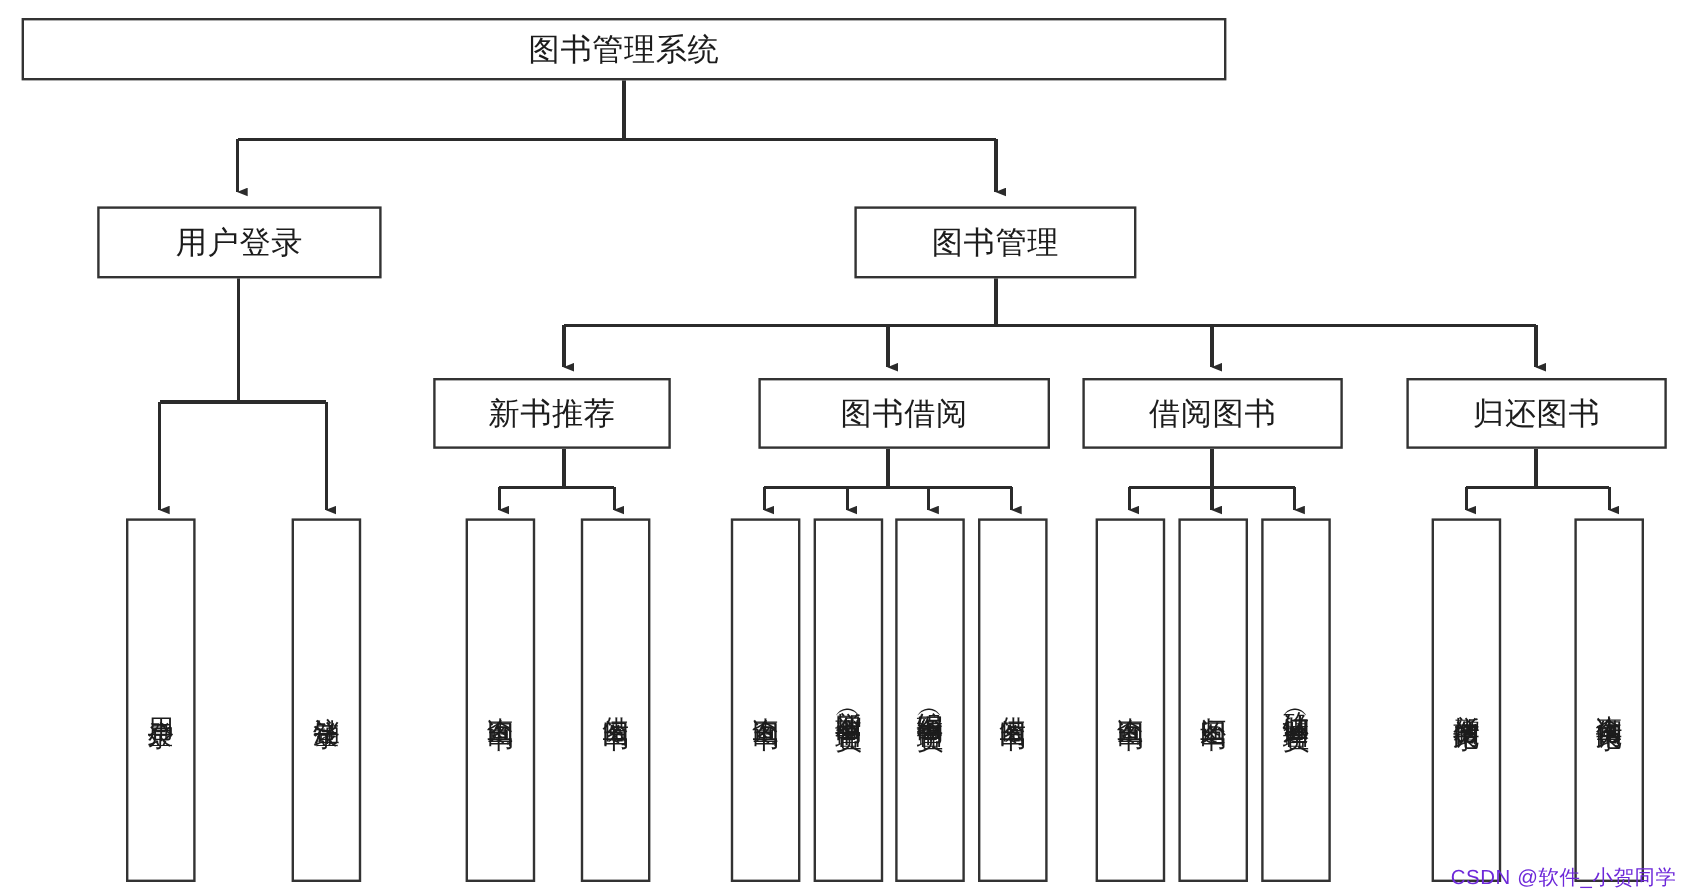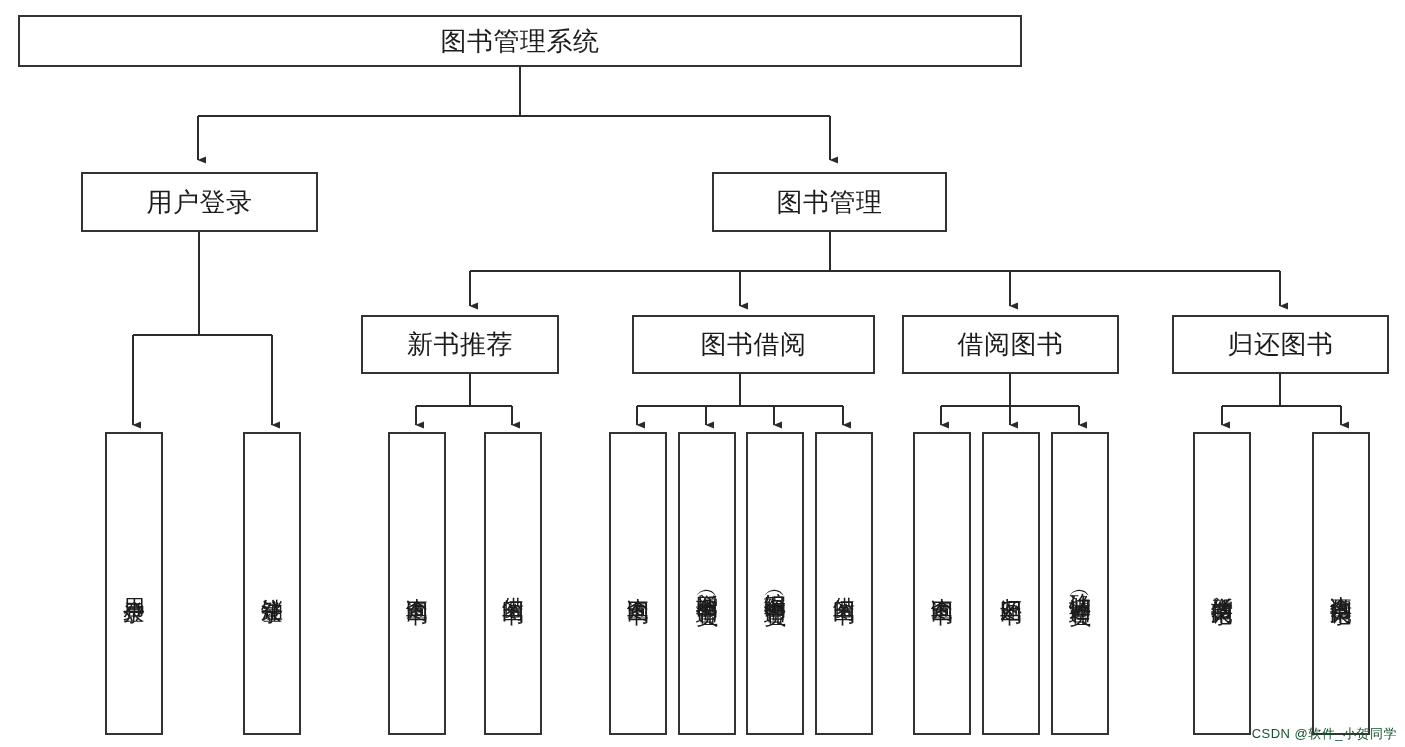--- a/index.html
+++ b/index.html
@@ -61,22 +61,22 @@
     font-size: 22px;
     letter-spacing: 2px;
     line-height: 1;
     white-space: nowrap;
     max-height: 100%;
   }
   #watermark {
     position: absolute;
     right: 8px;
     bottom: 4px;
-    font-size: 13px;
-    color: #14532d;
+    font-size: 17px;
+    color: #6d28d9;
     letter-spacing: 0.5px;
     white-space: nowrap;
     user-select: none;
   }
 </style>
 </head>
 <body>
 
 <div id="diagram-root">
 

